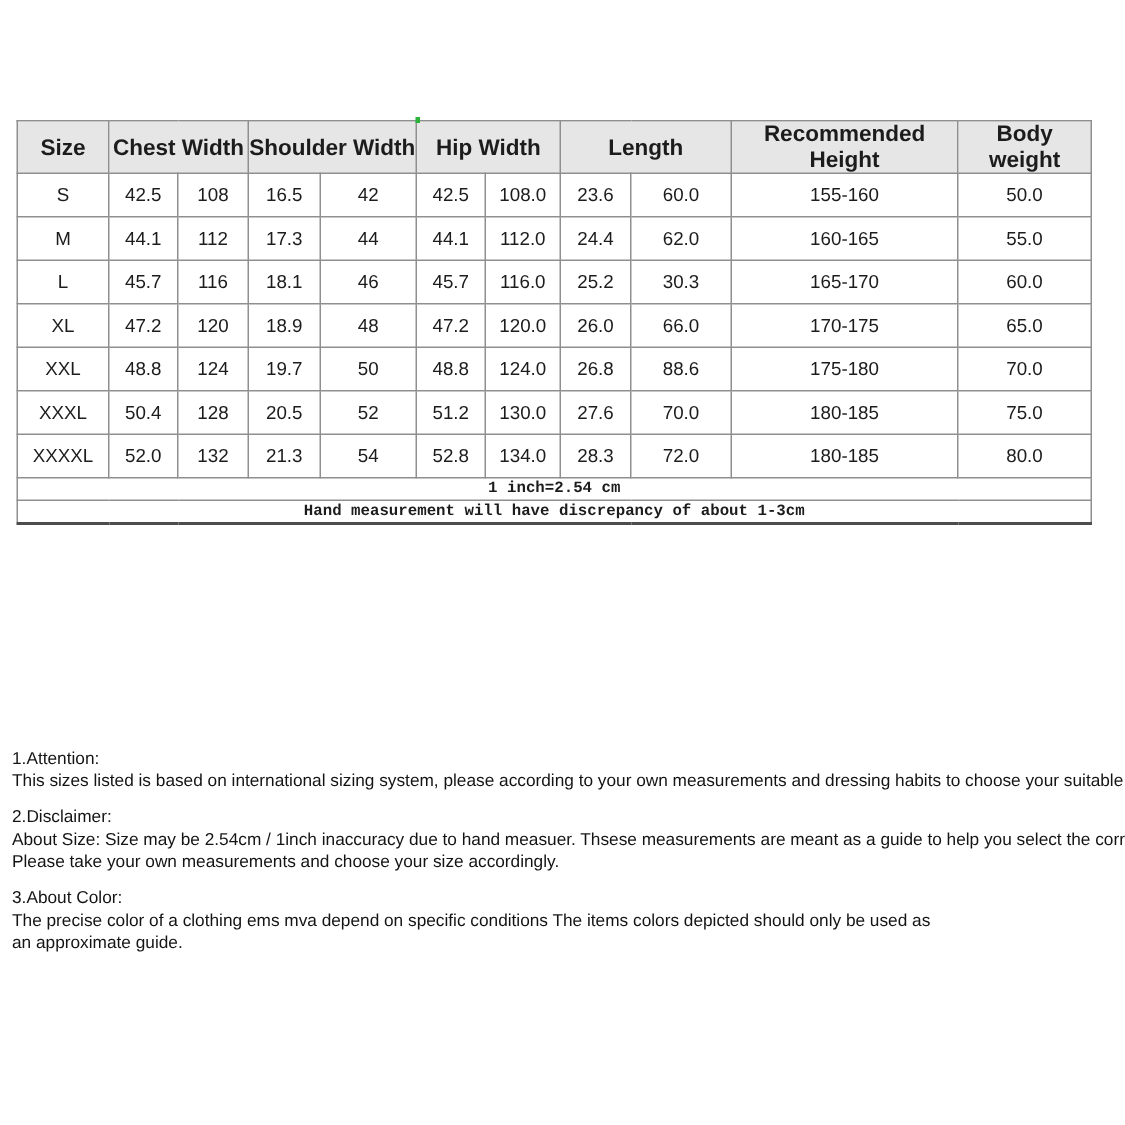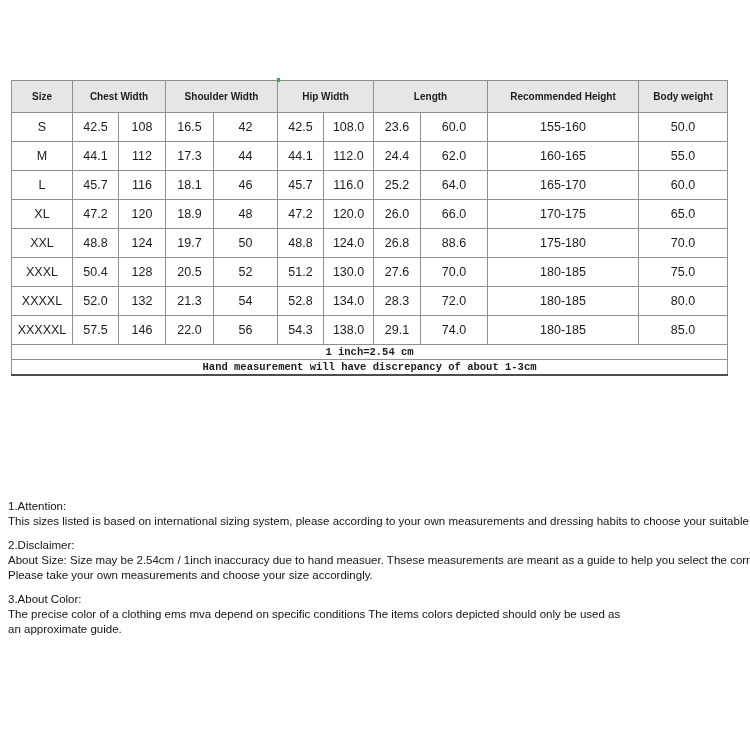--- a/index.html
+++ b/index.html
@@ -35,21 +35,21 @@
   table.size-chart td {
     border: 1px solid #8f8f8f;
     text-align: center;
     vertical-align: middle;
     padding: 0;
     overflow: hidden;
   }
   tr.h1 th {
     background: #e6e6e6;
     height: 31px;
-    font-size: 10px;
+    font-size: 15px;
     font-weight: bold;
   }
   tr.h2 th {
     background: #e6e6e6;
     height: 28px;
     font-size: 12.5px;
     font-weight: normal;
   }
   tbody tr.data-row td {
     height: 28px;
@@ -148,21 +148,21 @@
           </tr>
           <tr class="data-row">
             <td>L</td>
             <td>45.7</td>
             <td>116</td>
             <td>18.1</td>
             <td>46</td>
             <td>45.7</td>
             <td>116.0</td>
             <td>25.2</td>
-            <td>64.0</td>
+            <td>30.3</td>
             <td>165-170</td>
             <td>60.0</td>
           </tr>
           <tr class="data-row">
             <td>XL</td>
             <td>47.2</td>
             <td>120</td>
             <td>18.9</td>
             <td>48</td>
             <td>47.2</td>
@@ -203,33 +203,20 @@
             <td>52.0</td>
             <td>132</td>
             <td>21.3</td>
             <td>54</td>
             <td>52.8</td>
             <td>134.0</td>
             <td>28.3</td>
             <td>72.0</td>
             <td>180-185</td>
             <td>80.0</td>
-          </tr>
-          <tr class="data-row">
-            <td>XXXXXL</td>
-            <td>57.5</td>
-            <td>146</td>
-            <td>22.0</td>
-            <td>56</td>
-            <td>54.3</td>
-            <td>138.0</td>
-            <td>29.1</td>
-            <td>74.0</td>
-            <td>180-185</td>
-            <td>85.0</td>
           </tr>
           <tr class="footnote-row">
             <td colspan="11">1 inch=2.54 cm</td>
           </tr>
           <tr class="footnote-row">
             <td colspan="11">Hand measurement will have discrepancy of about 1-3cm</td>
           </tr>
         </tbody>
     </table>
   </div>

